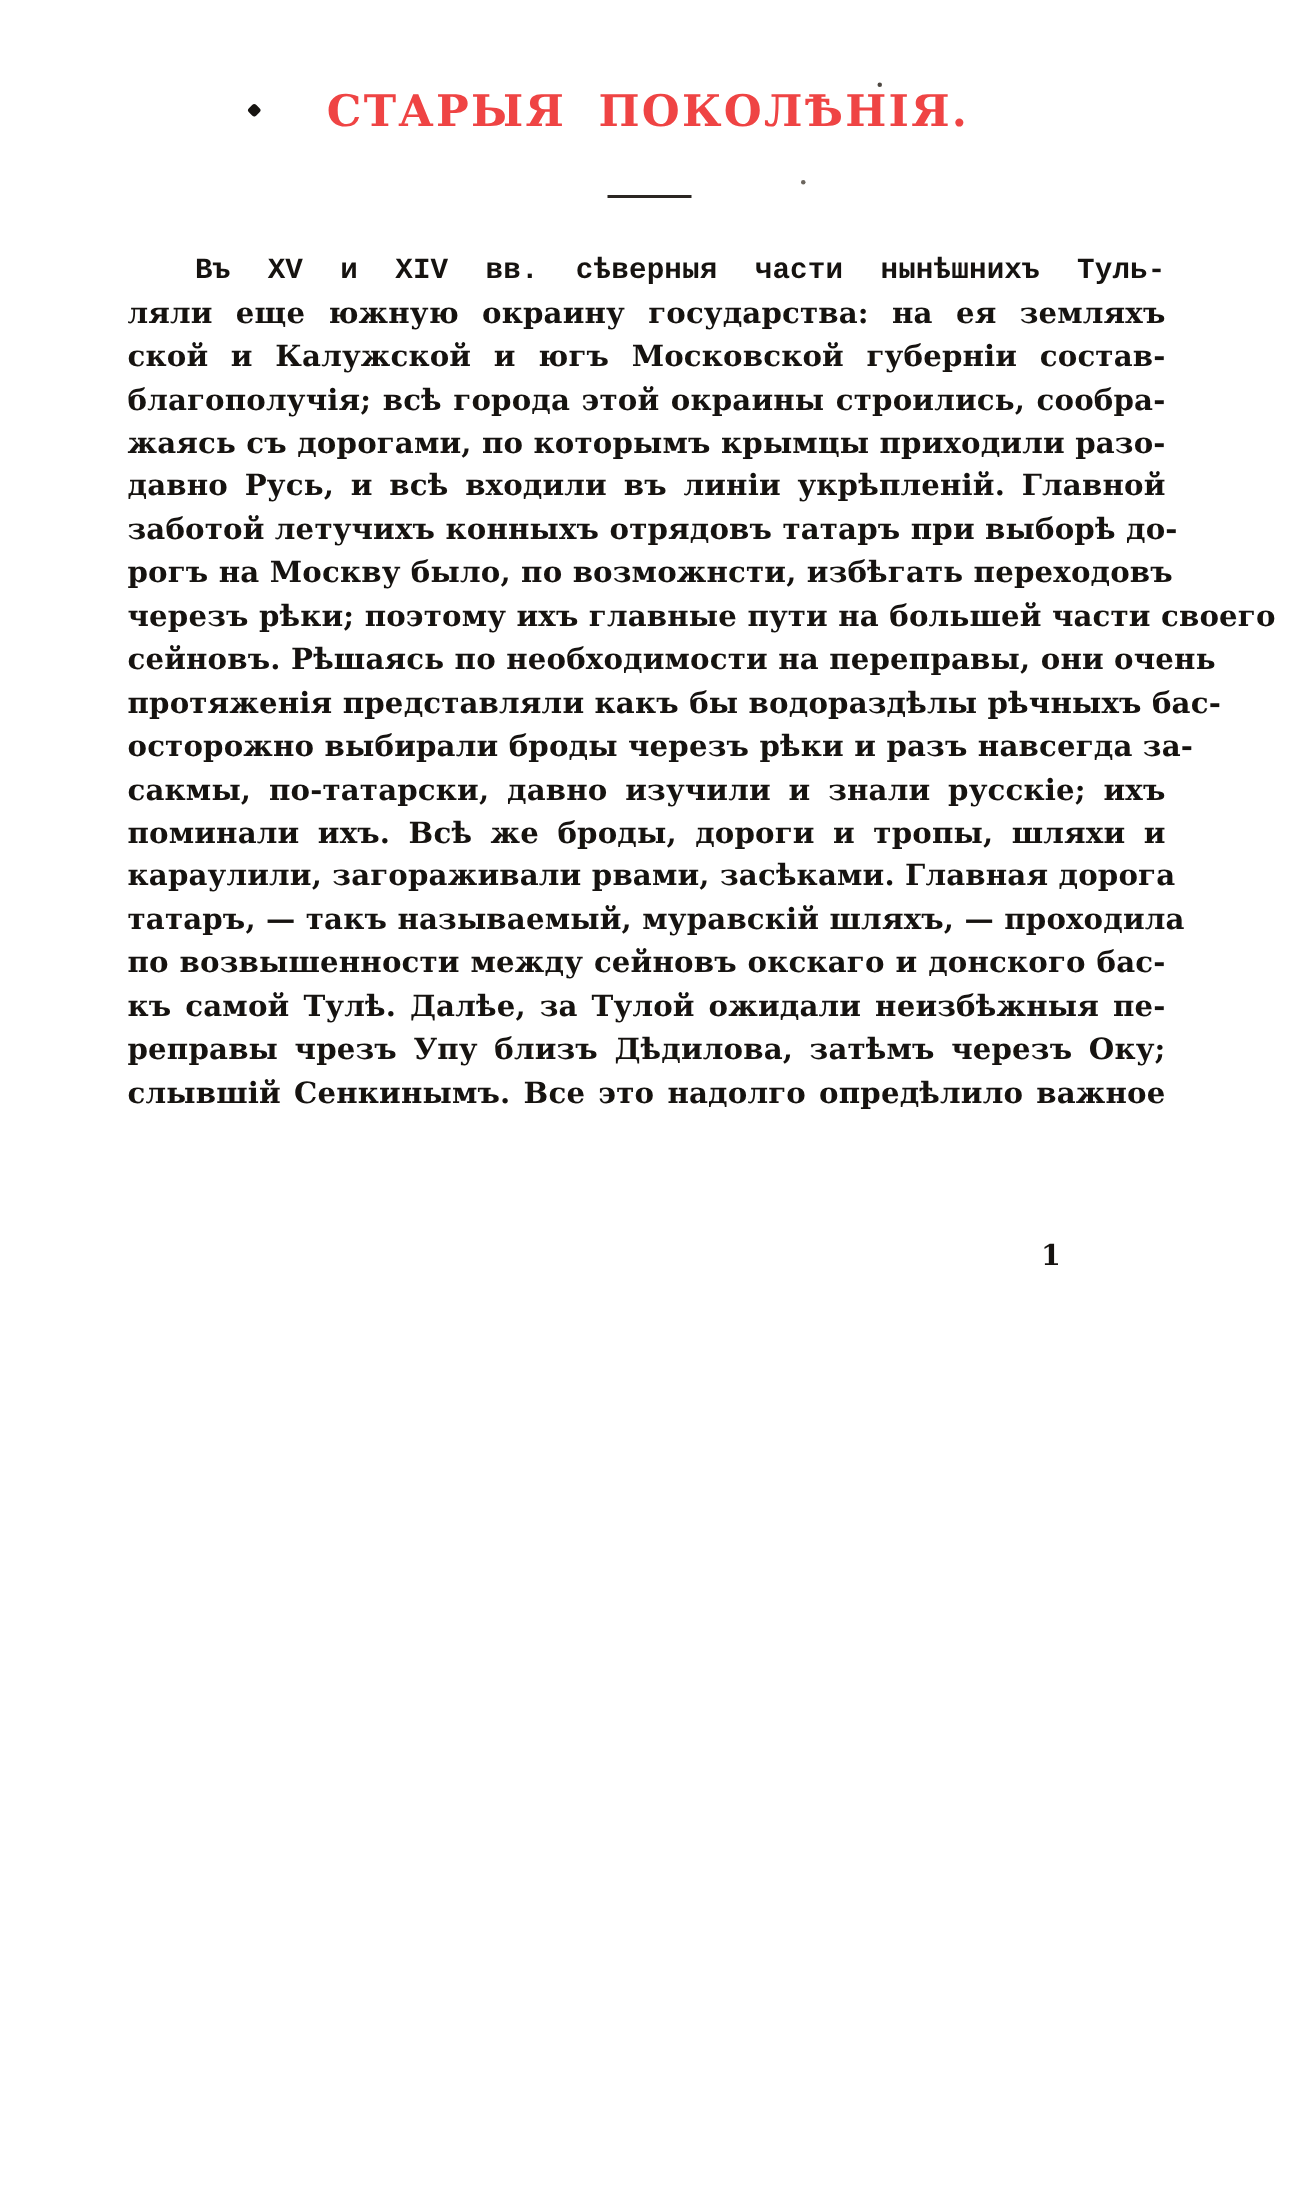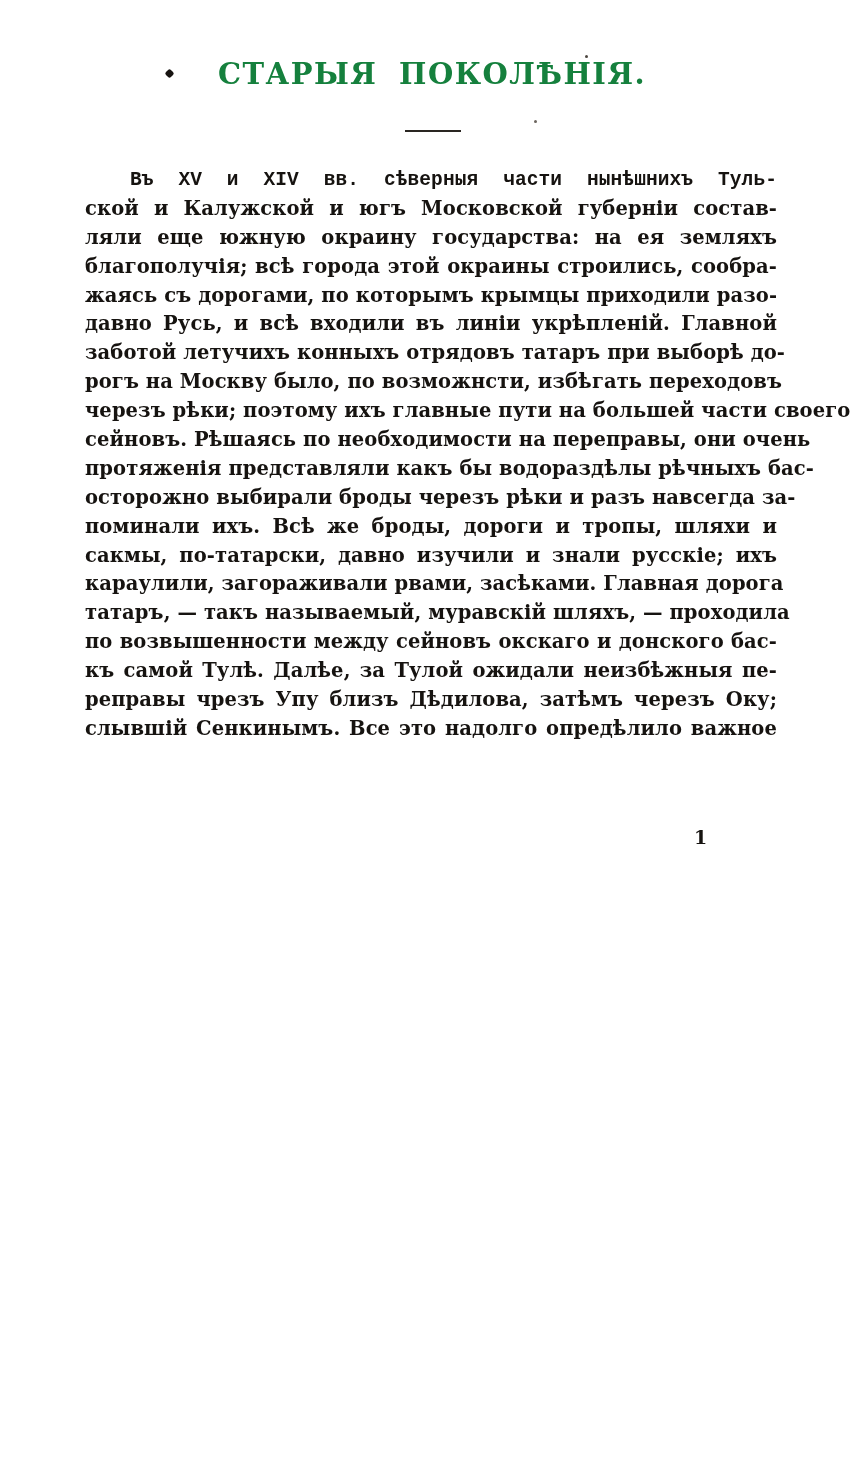--- a/index.html
+++ b/index.html
@@ -20,21 +20,21 @@
     position: absolute;
     top: 57px;
     left: 0;
     width: 864px;
     margin: 0;
     text-align: center;
     font-size: 29px;
     font-weight: 700;
     letter-spacing: 1.5px;
     word-spacing: 10px;
-    color: #15803d;
+    color: #ef4444;
   }
   .rule {
     position: absolute;
     top: 130px;
     left: 405px;
     width: 56px;
     height: 2px;
     background: #2a2622;
   }
   .body-text {
@@ -103,33 +103,33 @@
   <div class="speck s1"></div>
   <div class="speck s2"></div>
   <div class="speck s3"></div>
 
   <h1 class="title">СТАРЫЯ ПОКОЛѢНІЯ.</h1>
 
   <div class="rule"></div>
 
   <div class="body-text" id="body-text">
       <div class="line indent">Въ XV и XIV вв. сѣверныя части нынѣшнихъ Туль-</div>
+      <div class="line">ляли еще южную окраину государства: на ея земляхъ</div>
       <div class="line">ской и Калужской и югъ Московской губерніи состав-</div>
-      <div class="line">ляли еще южную окраину государства: на ея земляхъ</div>
       <div class="line">благополучія; всѣ города этой окраины строились, сообра-</div>
       <div class="line">жаясь съ дорогами, по которымъ крымцы приходили разо-</div>
       <div class="line">давно Русь, и всѣ входили въ линіи укрѣпленій. Главной</div>
       <div class="line">заботой летучихъ конныхъ отрядовъ татаръ при выборѣ до-</div>
       <div class="line">рогъ на Москву было, по возможнсти, избѣгать переходовъ</div>
       <div class="line">черезъ рѣки; поэтому ихъ главные пути на большей части своего</div>
       <div class="line">сейновъ. Рѣшаясь по необходимости на переправы, они очень</div>
       <div class="line">протяженія представляли какъ бы водораздѣлы рѣчныхъ бас-</div>
       <div class="line">осторожно выбирали броды черезъ рѣки и разъ навсегда за-</div>
+      <div class="line">сакмы, по-татарски, давно изучили и знали русскіе; ихъ</div>
       <div class="line">поминали ихъ. Всѣ же броды, дороги и тропы, шляхи и</div>
-      <div class="line">сакмы, по-татарски, давно изучили и знали русскіе; ихъ</div>
       <div class="line">караулили, загораживали рвами, засѣками. Главная дорога</div>
       <div class="line">татаръ, — такъ называемый, муравскій шляхъ, — проходила</div>
       <div class="line">по возвышенности между сейновъ окскаго и донского бас-</div>
       <div class="line">къ самой Тулѣ. Далѣе, за Тулой ожидали неизбѣжныя пе-</div>
       <div class="line">реправы чрезъ Упу близъ Дѣдилова, затѣмъ черезъ Оку;</div>
       <div class="line">слывшій Сенкинымъ. Все это надолго опредѣлило важное</div>
     </div>
 
   <div class="pagenum">1</div>
 </div>

